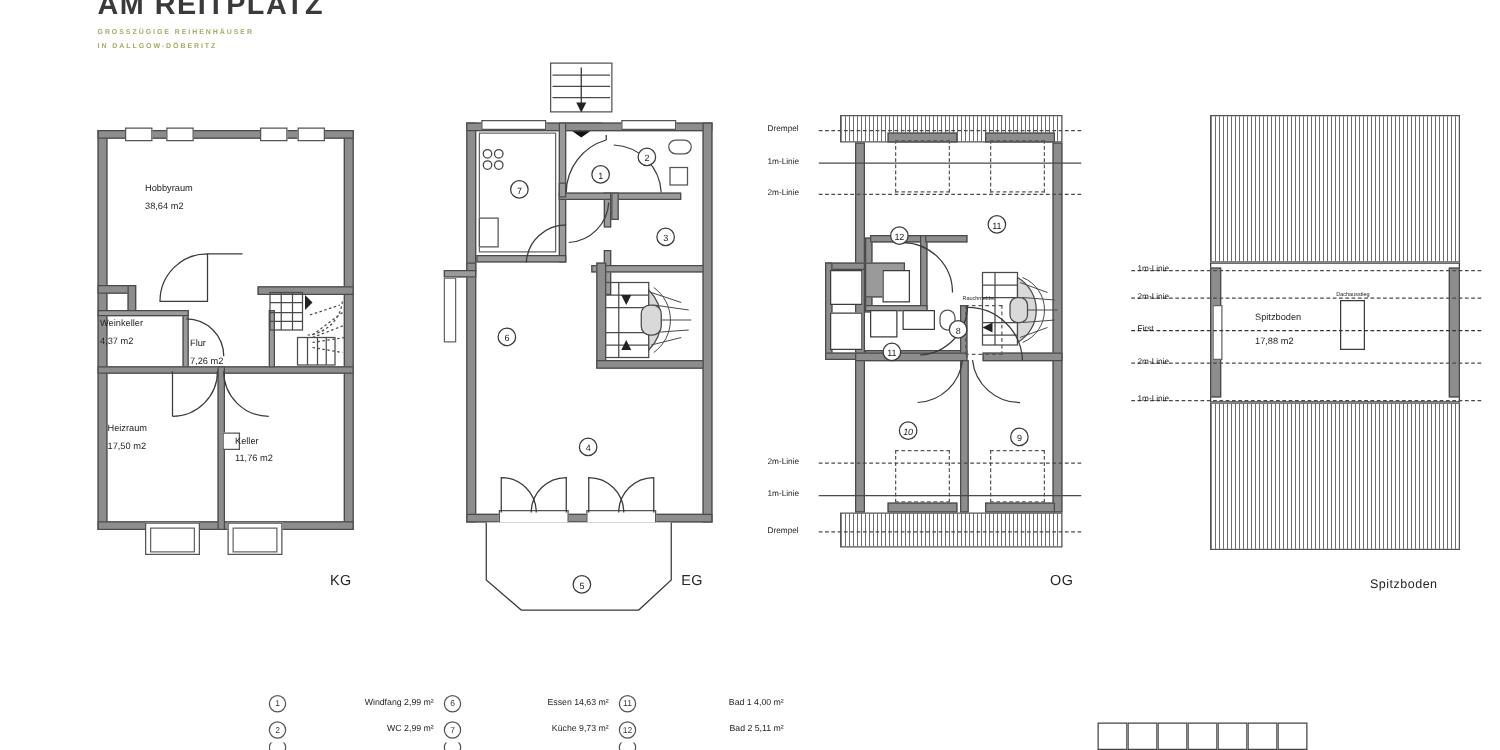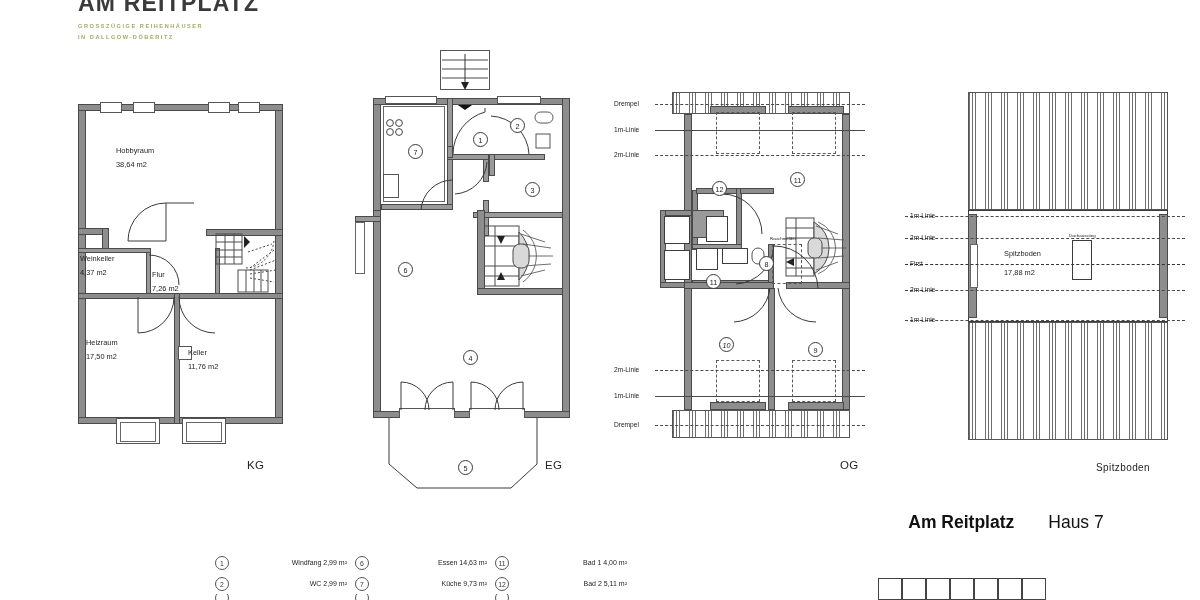--- a/index.html
+++ b/index.html
@@ -157,21 +157,21 @@
   </div>
   <div class="rlabel" style="left:8px;top:240px;width:84px;">
     <div>Heizraum</div>
     <div>17,50 m2</div>
   </div>
   <div class="rlabel" style="left:110px;top:250px;width:84px;">
     <div>Keller</div>
     <div>11,76 m2</div>
   </div>
 </div>
-<div class="floorcode" style="left:247px;top:459px;">KG</div>
+<div class="floorcode" style="left:264px;top:459px;">KG</div>
 
 <div class="plan" id="plan-eg" style="left:355px;top:50px;width:215px;height:440px;">
 
   <div class="void" style="left:85px;top:0;width:50px;height:40px;border:1px solid #555;box-sizing:border-box;background:#fff;"></div>
   <svg class="abs" style="left:85px;top:0;width:50px;height:55px;">
     <line x1="2" y1="10" x2="48" y2="10" stroke="#4a4a4a" stroke-width="1"></line>
     <line x1="2" y1="19" x2="48" y2="19" stroke="#4a4a4a" stroke-width="1"></line>
     <line x1="2" y1="28" x2="48" y2="28" stroke="#4a4a4a" stroke-width="1"></line>
     <line x1="25" y1="4" x2="25" y2="36" stroke="#333" stroke-width="1"></line>
     <path d="M21,32 L29,32 L25,40 Z" fill="#222"></path>
@@ -402,23 +402,20 @@
 <div class="dimline" style="left:905px;top:290px;width:280px;"></div>
 <div class="dimline" style="left:905px;top:320px;width:280px;"></div>
 <div class="dimlabel" style="left:910px;top:212px;">1m-Linie</div>
 <div class="dimlabel" style="left:910px;top:234px;">2m-Linie</div>
 <div class="dimlabel" style="left:910px;top:260px;">First</div>
 <div class="dimlabel" style="left:910px;top:286px;">2m-Linie</div>
 <div class="dimlabel" style="left:910px;top:316px;">1m-Linie</div>
 <div class="floorcode" style="left:1096px;top:462px;font-size:10px;">Spitzboden</div>
 
 <div class="abs" id="title-block">
-  <div id="t-line2">
-    <span>Am Reitplatz</span><span class="haus">Haus 7</span>
-  </div>
 </div>
 
 <div id="legend">
   <div class="lrow">
     <div class="lcell">
       <span class="lcirc">1</span>
       <span class="ltext">Windfang  2,99 m²</span>
     </div>
     <div class="lcell">
       <span class="lcirc">6</span>

